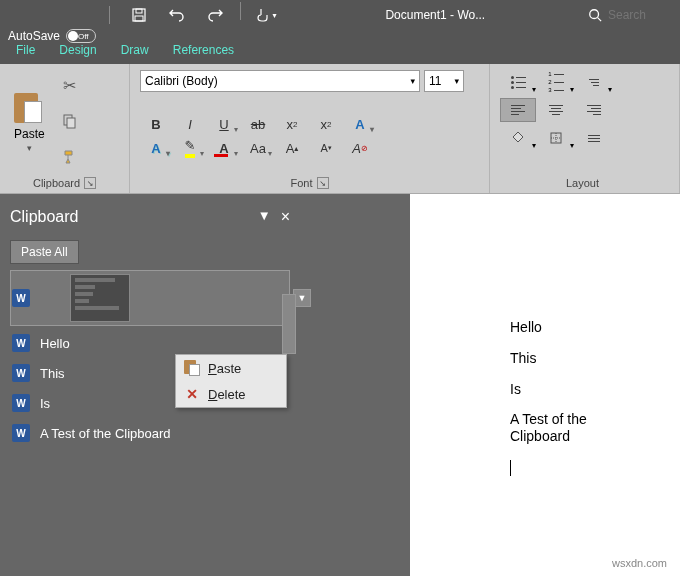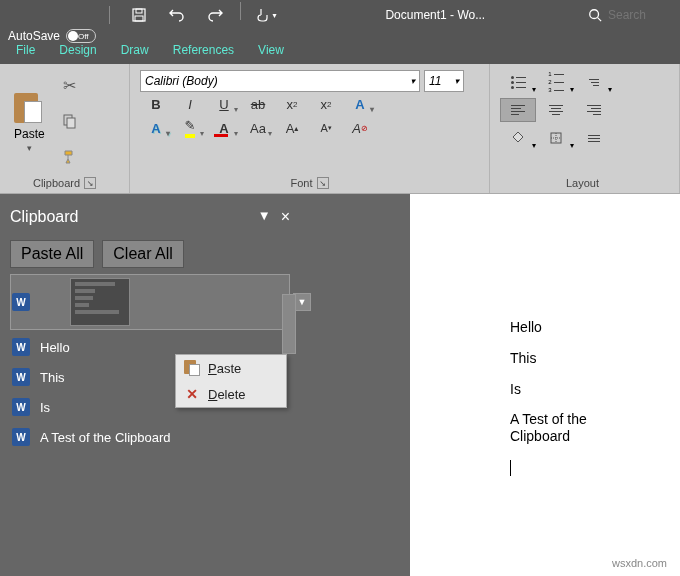--- a/index.html
+++ b/index.html
@@ -32,21 +32,21 @@
 
 .paste-big { display:flex; flex-direction:column; align-items:center; justify-content:center; padding:4px 8px; cursor:pointer; gap:2px; }
 .paste-icon { width:30px; height:34px; position:relative; }
 .paste-icon .board { position:absolute; width:24px; height:30px; background:#b8864b; border-radius:2px; top:2px; left:0; }
 .paste-icon .sheet { position:absolute; width:18px; height:22px; background:#fff; border:1px solid #999; top:10px; left:10px; }
 .paste-caret { font-size:9px; color:#555; }
 .mini-col { display:flex; flex-direction:column; justify-content:space-around; padding:0 6px; }
 .mini-btn { width:22px; height:22px; display:flex; align-items:center; justify-content:center; cursor:pointer; color:#555; }
 
 
-.fontrow { display:flex; gap:4px; margin-bottom:0;font-style:italic; }
+.fontrow { display:flex; gap:4px; margin-bottom:20px; }
 .fontname { width:280px; height:22px; background:#fff; border:1px solid #999; display:flex; align-items:center; padding:0 4px; font-size:12px; justify-content:space-between; }
 .fontsize { width:40px; height:22px; background:#fff; border:1px solid #999; display:flex; align-items:center; justify-content:space-between; padding:0 4px; font-size:12px; }
 .fontbtns { display:flex; gap:2px; flex-wrap:wrap; width:330px; }
 .fbtn { width:32px; height:24px; display:flex; align-items:center; justify-content:center; cursor:pointer; font-size:13px; color:#333; position:relative; }
 .fbtn.bold { font-weight:bold; }
 .fbtn.italic { font-style:italic; }
 .fbtn .dd { font-size:8px; position:absolute; right:2px; bottom:2px; color:#666; }
 .fontcolor-bar { position:absolute; bottom:3px; left:6px; width:14px; height:3px; }
 
 
@@ -61,21 +61,21 @@
 .align-lines { display:flex; flex-direction:column; gap:2px; align-items:flex-start; }
 .al { height:1px; background:#444; }
 
 
 .main { position:absolute; top:194px; left:0; right:0; bottom:0; display:flex; }
 .clipboard-pane { width:300px; background:#666; color:#fff; padding:10px; position:relative; font-size:13px; }
 .pane-header { display:flex; align-items:center; justify-content:space-between; height:26px; }
 .pane-header h2 { font-size:16px; font-weight:normal; }
 .pane-header .controls { display:flex; gap:10px; }
 .pane-btns { display:flex; gap:8px; margin:10px 0 6px; }
-.pane-btn { background:#888; color:#000000; border:1px solid #555; padding:4px 10px; font-size:16px; cursor:pointer; }
+.pane-btn { background:#888; color:#ffffff; border:1px solid #555; padding:4px 10px; font-size:12px; cursor:pointer; }
 .hint { font-size:12px; margin:4px 0 8px; }
 .clip-items { display:flex; flex-direction:column; gap:4px; }
 .clip-row { display:flex; align-items:center; gap:10px; padding:4px 2px; cursor:pointer; }
 .clip-row.hover { background:#777; border:1px solid #999; padding:3px 1px; }
 .word-icon { width:18px; height:18px; background:#2b579a; color:#fff; font-size:10px; font-weight:bold; display:flex; align-items:center; justify-content:center; border-radius:2px; }
 .thumb-box { width:60px; height:48px; background:#4a4a4a; border:1px solid #888; margin-left:30px; position:relative; }
 .thumb-box .t-row { height:4px; background:#717171; margin:3px 4px 0; }
 .drop-caret { position:absolute; right:-22px; top:50%; transform:translateY(-50%); width:18px; height:18px; background:#888; display:flex; align-items:center; justify-content:center; font-size:9px; border:1px solid #999; }
 
 
@@ -143,21 +143,20 @@
       </svg>
     <input placeholder="Search" style="">
   </div>
 </div>
 
 <div class="tabbar">
   <div class="tab">File</div>
   <div class="tab">Design</div>
   <div class="tab">Draw</div>
   <div class="tab">References</div>
-  <div class="tab">View</div>
 </div>
 
 <div class="ribbon">
 
   <div class="group" style="width:130px;">
     <div class="group-body">
       <div class="paste-big">
         <div class="paste-icon">
             <div class="board"></div>
             <div class="sheet"></div>
@@ -339,21 +338,20 @@
   <div class="clipboard-pane">
     <div class="pane-header">
       <h2>Clipboard</h2>
       <div class="controls">
         <span style="cursor:pointer;">▼</span>
         <span style="cursor:pointer;font-size:16px;">×</span>
       </div>
     </div>
     <div class="pane-btns">
       <button class="pane-btn">Paste All</button>
-      <button class="pane-btn">Clear All</button>
     </div>
     <div class="clip-items">
       <div class="clip-row hover" style="position:relative;">
         <span class="word-icon">W</span>
         <div class="thumb-box">
           <div class="t-row" style="width:40px;"></div>
             <div class="t-row" style="width:20px;"></div>
             <div class="t-row" style="width:18px;"></div>
             <div class="t-row" style="width:14px;"></div>
             <div class="t-row" style="width:44px;"></div>

